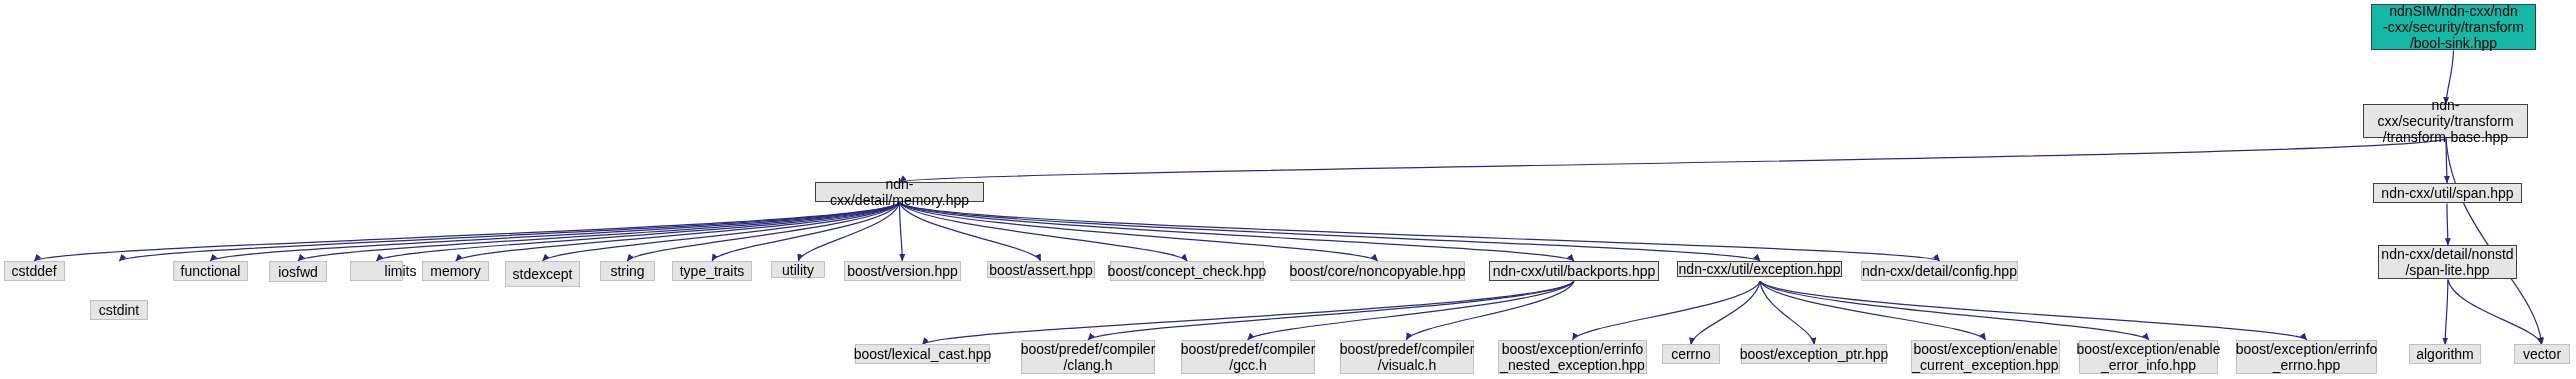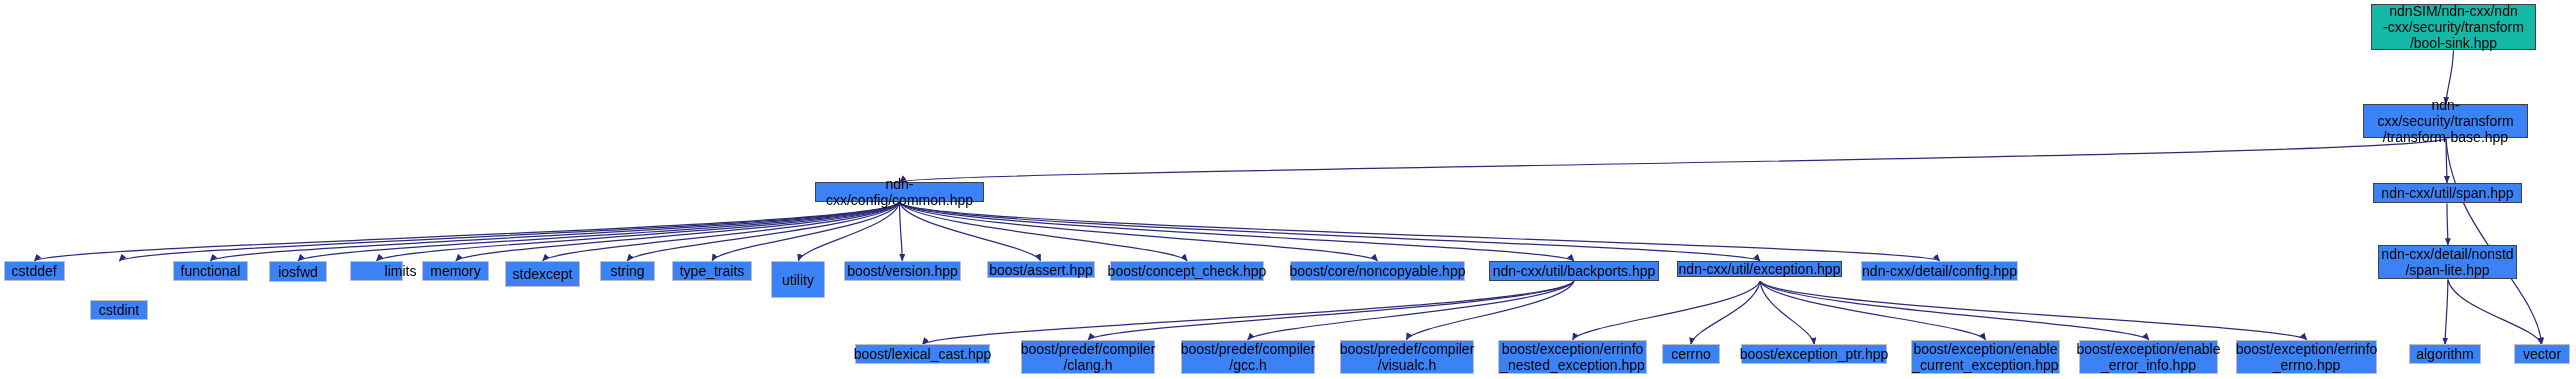--- a/index.html
+++ b/index.html
@@ -23,21 +23,21 @@
     height: 380px;
     pointer-events: none;
   }
   .node {
     position: absolute;
     box-sizing: border-box;
     display: flex;
     align-items: center;
     justify-content: center;
     text-align: center;
-    background: #3b82f6;
+    background: #e5e5e5;
     border: 0.9px solid #c0c0c0;
     color: #000000;
     font-size: 14px;
     line-height: 16px;
     letter-spacing: 0px;
     white-space: pre-line;
     z-index: 2;
   }
   .node.strong {
     border: 1.9px solid #404040;
@@ -96,31 +96,31 @@
   </svg>
   <div id="node-layer">
       <div class="node root" style="left: 2371px; top: 3.7px; width: 165px; height: 46px;"><span>ndnSIM/ndn-cxx/ndn
 -cxx/security/transform
 /bool-sink.hpp</span></div>
       <div class="node strong" style="left: 2363px; top: 104px; width: 165px; height: 34px;"><span>ndn-cxx/security/transform
 /transform-base.hpp</span></div>
       <div class="node strong" style="left: 2373px; top: 183px; width: 149px; height: 20.4px;"><span>ndn-cxx/util/span.hpp</span></div>
       <div class="node strong" style="left: 2378px; top: 245px; width: 139px; height: 34px;"><span>ndn-cxx/detail/nonstd
 /span-lite.hpp</span></div>
-      <div class="node strong" style="left: 815px; top: 182px; width: 169px; height: 20.4px;"><span>ndn-cxx/config/common.hpp</span></div>
+      <div class="node strong" style="left: 815px; top: 182px; width: 169px; height: 20.4px;"><span>ndn-cxx/detail/memory.hpp</span></div>
       <div class="node" style="left: 3.7px; top: 261px; width: 61px; height: 20.4px;"><span>cstddef</span></div>
       <div class="node" style="left: 90px; top: 261px; width: 58px; height: 20.4px; margin-top: 39px;"><span>cstdint</span></div>
       <div class="node" style="left: 173px; top: 261px; width: 75px; height: 20.4px;"><span>functional</span></div>
       <div class="node" style="left: 269px; top: 261px; width: 58px; height: 21px;"><span>iosfwd</span></div>
       <div class="node" style="left: 350px; top: 261px; width: 53px; height: 20.4px; padding-left: 48px;"><span>limits</span></div>
       <div class="node" style="left: 422px; top: 261px; width: 67px; height: 20.4px;"><span>memory</span></div>
       <div class="node" style="left: 505px; top: 261px; width: 75px; height: 26px;"><span>stdexcept</span></div>
       <div class="node" style="left: 600px; top: 261px; width: 55px; height: 20.4px;"><span>string</span></div>
       <div class="node" style="left: 672px; top: 261px; width: 80px; height: 20.4px;"><span>type_traits</span></div>
-      <div class="node" style="left: 771px; top: 261px; width: 54px; height: 37px;"><span>utility</span></div>
+      <div class="node" style="left: 771px; top: 261px; width: 54px; height: 17px;"><span>utility</span></div>
       <div class="node" style="left: 844px; top: 261px; width: 117px; height: 20.4px; justify-content: center;"><span>boost/version.hpp</span></div>
       <div class="node" style="left: 987px; top: 261px; width: 108px; height: 17px;"><span>boost/assert.hpp</span></div>
       <div class="node" style="left: 1110px; top: 261px; width: 154px; height: 20.4px;"><span>boost/concept_check.hpp</span></div>
       <div class="node" style="left: 1290px; top: 261px; width: 175px; height: 20.4px;"><span>boost/core/noncopyable.hpp</span></div>
       <div class="node strong" style="left: 1489px; top: 261px; width: 170px; height: 20.4px;"><span>ndn-cxx/util/backports.hpp</span></div>
       <div class="node strong" style="left: 1677px; top: 261px; width: 165px; height: 16px;"><span>ndn-cxx/util/exception.hpp</span></div>
       <div class="node" style="left: 1861px; top: 261px; width: 157px; height: 20.4px;"><span>ndn-cxx/detail/config.hpp</span></div>
       <div class="node" style="left: 855px; top: 344px; width: 135px; height: 20.4px;"><span>boost/lexical_cast.hpp</span></div>
       <div class="node" style="left: 1021px; top: 340px; width: 134px; height: 34px;"><span>boost/predef/compiler
 /clang.h</span></div>

